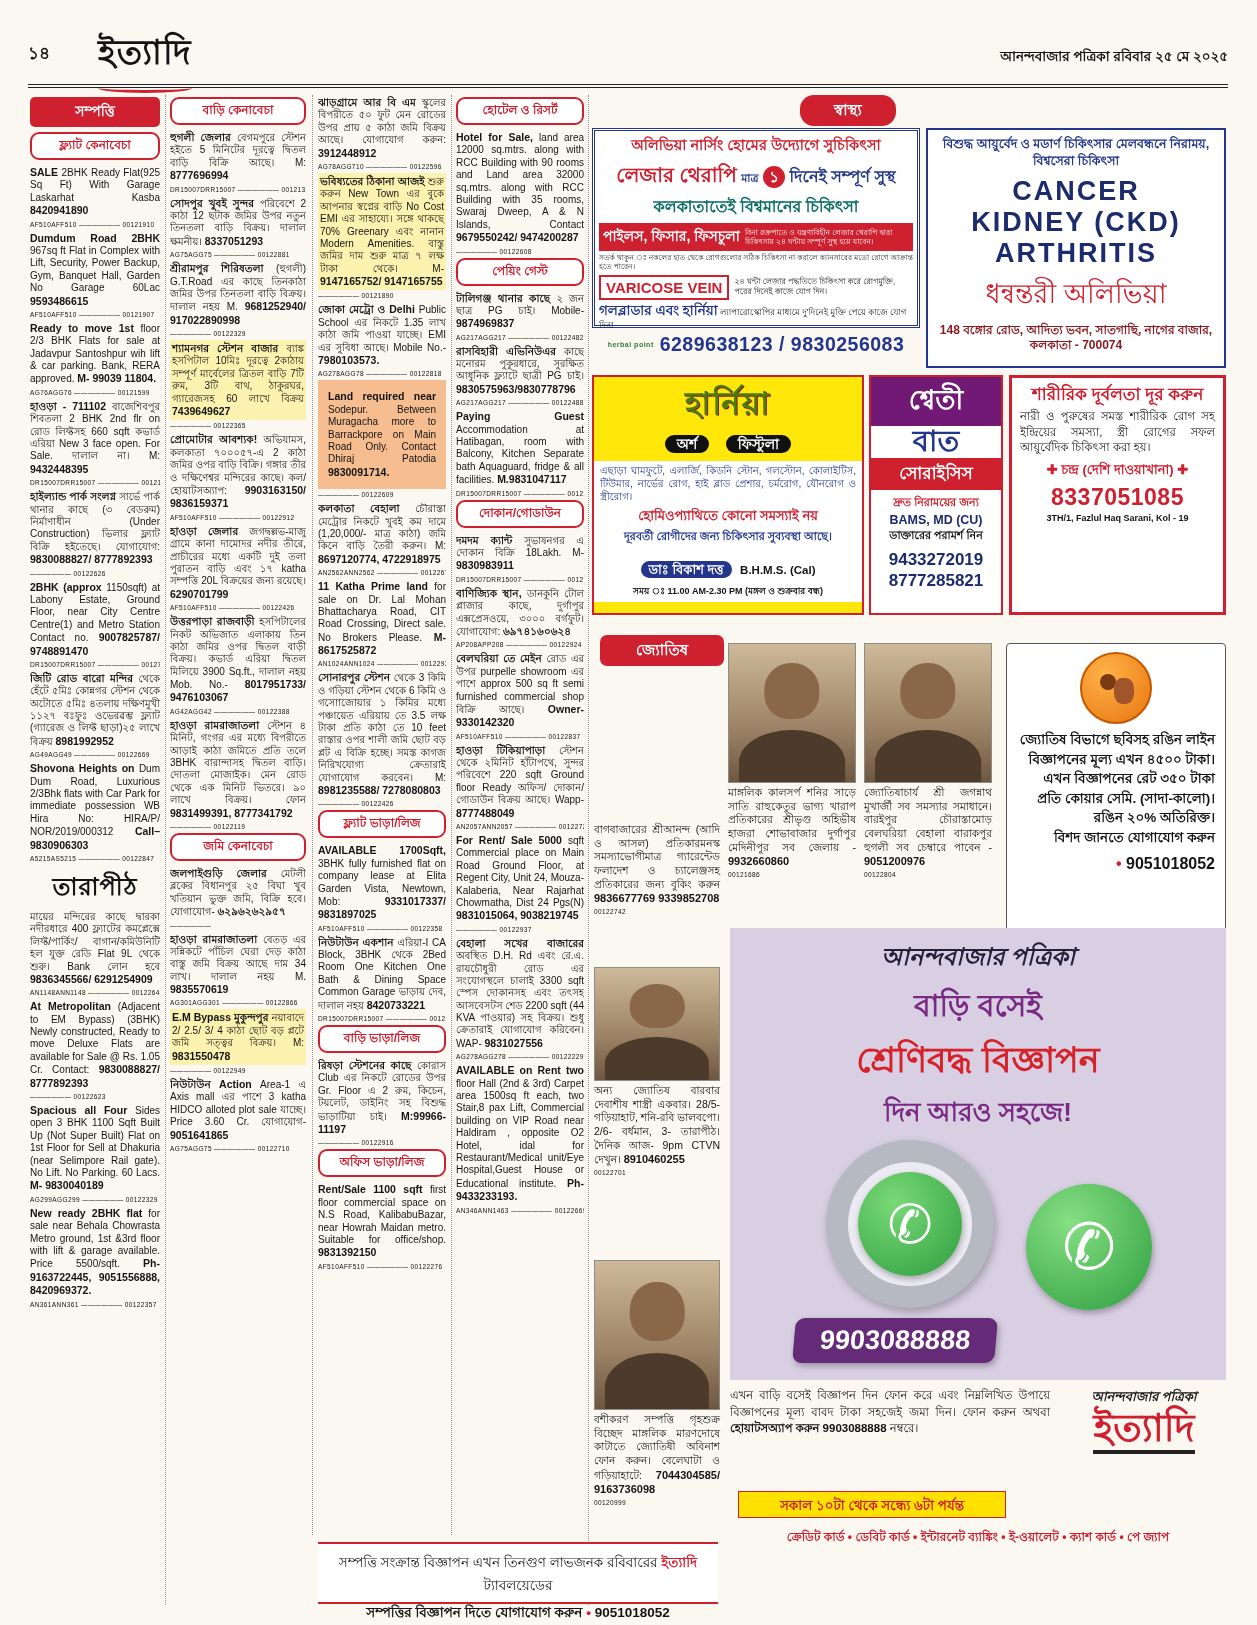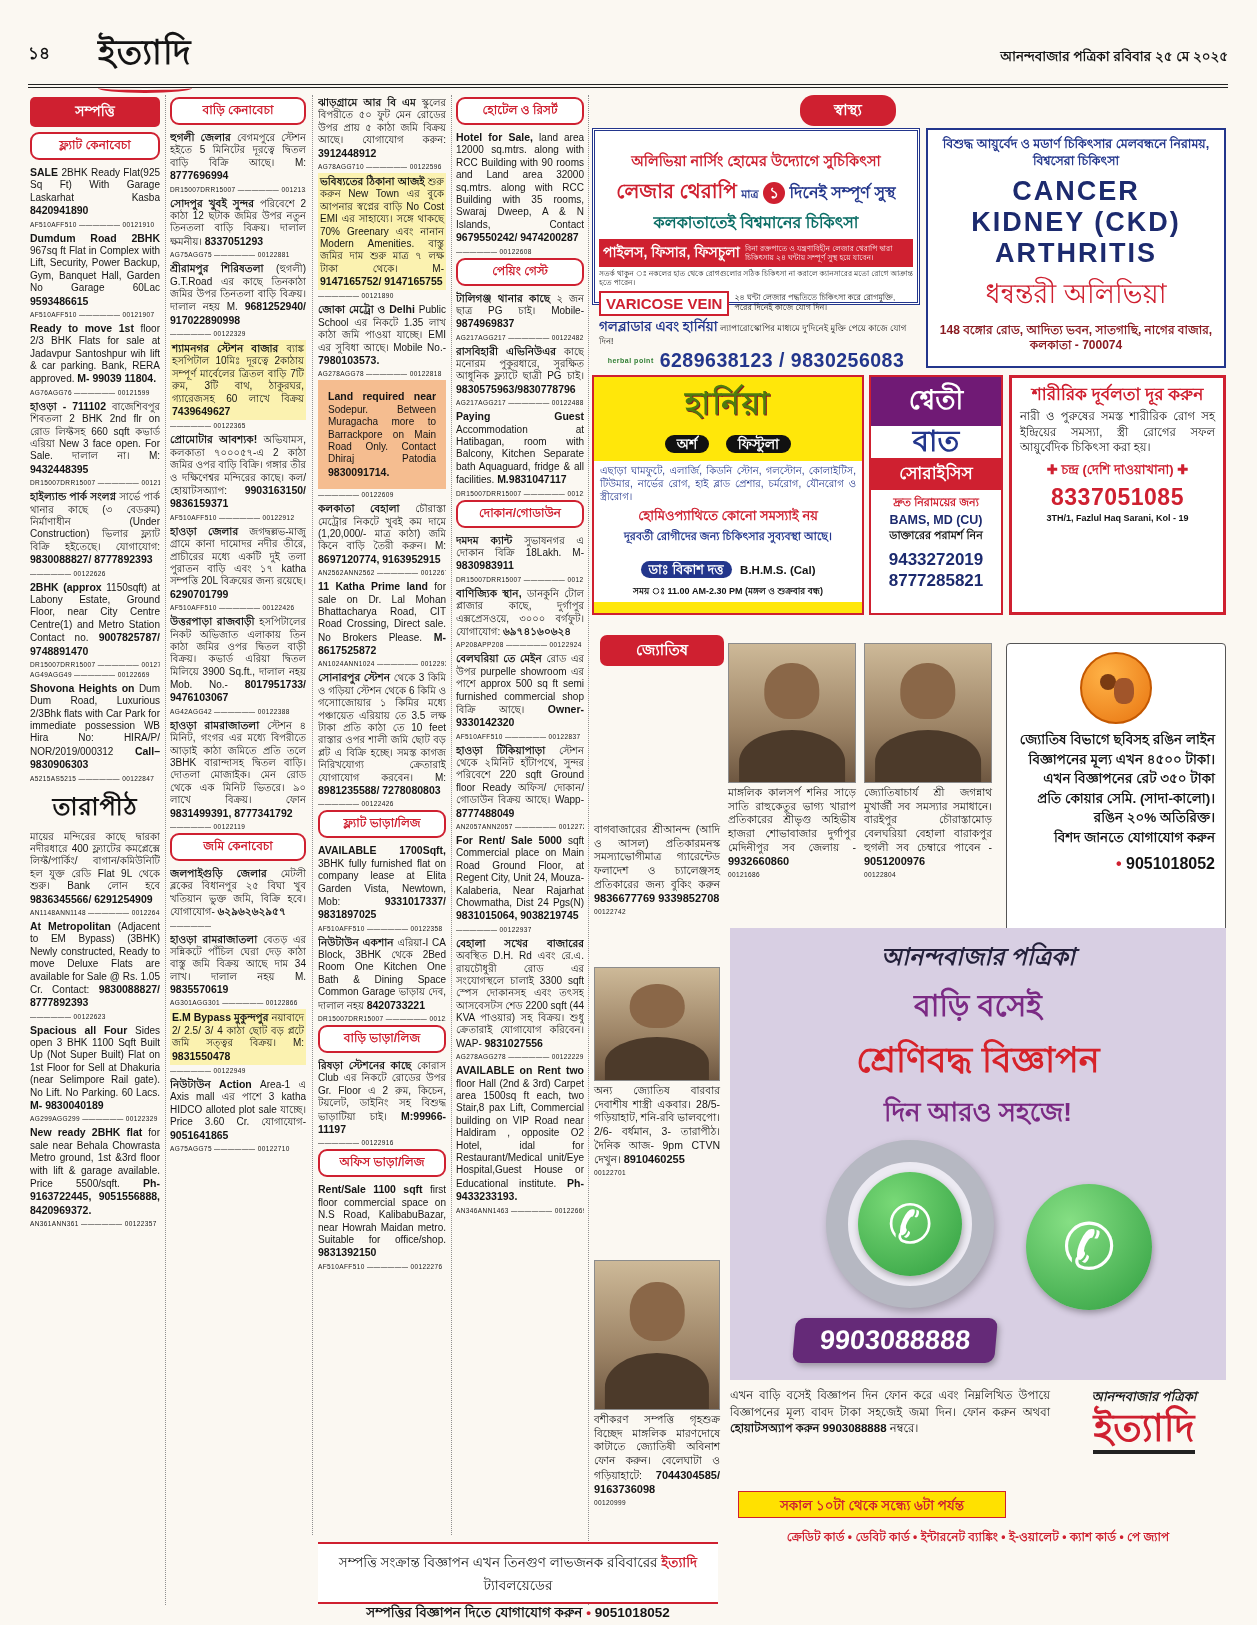--- a/index.html
+++ b/index.html
@@ -29,21 +29,21 @@
   .ad-orange{background:#f5bd90;padding:10px}
   .disp{font-size:24px;font-weight:bold;text-align:center;letter-spacing:1px;margin:2px 0 3px}
   .ref{font-size:6.5px;color:#111;margin:2px 0 3px;white-space:nowrap;overflow:hidden;letter-spacing:.4px}
   
   #right{position:absolute;left:592px;top:95px;width:636px;height:1525px}
   .pill{position:absolute;background:#cf2030;color:#fff;font-weight:bold;text-align:center;border-radius:14px;font-size:15px;padding:3px 0}
   #health-pill{left:208px;top:0;width:96px}
   #jyotish-pill{left:8px;top:540px;width:124px;border-radius:7px}
   .box{position:absolute;background:#fff}
   
-  #olivia{left:0;top:33px;width:328px;height:177px;border:3px double #23368c;text-align:center;padding:19px 4px}
+  #olivia{left:0;top:33px;width:328px;height:200px;border:3px double #23368c;text-align:center;padding:3px 4px}
   .ol-t{color:#cf2030;font-weight:bold;font-size:14.5px}
   .ol-row2{margin-top:2px}
   .ol-laser{color:#cf2030;font-weight:bold;font-size:20px}
   .ol-sm{color:#23368c;font-size:11px;font-weight:bold}
   .ol-one{display:inline-block;background:#cf2030;color:#fff;font-weight:bold;border-radius:50%;width:22px;height:22px;line-height:22px;font-size:15px}
   .ol-blue{color:#23368c;font-weight:bold;font-size:16px}
   .ol-line3{color:#0b6e66;font-weight:bold;font-size:16px;margin-top:1px}
   .ol-band{background:#cf2030;color:#fff;text-align:left;padding:2px 4px;margin-top:2px;display:flex;gap:5px;align-items:center}
   .ol-band b{font-size:14px;white-space:nowrap}
   .ol-band span{font-size:7.5px;line-height:1.2;text-align:left}
@@ -163,20 +163,23 @@
       </div>
       <div class="ref">DR15007DRR15007 —————— 00121821</div>
       <div class="ad ad">
         <p><b>হাইল্যান্ড পার্ক সংলগ্ন </b>সার্ভে পার্ক থানার কাছে (৩ বেডরুম) নির্মাণাধীন (Under Construction) ভিলার ফ্ল্যাট বিক্রি হইতেছে। যোগাযোগ: <b>9830088827/ 8777892393</b></p>
       </div>
       <div class="ref">—————— 00122626</div>
       <div class="ad ad">
         <p><b>2BHK (approx </b>1150sqft) at Labony Estate, Ground Floor, near City Centre Centre(1) and Metro Station Contact no. <b>9007825787/ 9748891470</b></p>
       </div>
       <div class="ref">DR15007DRR15007 —————— 00127703</div>
+      <div class="ad ad">
+        <p><b>জিটি রোড বারো মন্দির </b>থেকে হেঁটে ৫মিঃ কোন্নগর স্টেশন থেকে অটোতে ৫মিঃ ৪তলায় দক্ষিণমুখী ১১২৭ বঃফুঃ ওভেরৱম্ভ ফ্ল্যাট (গ্যারেজ ও লিফ্ট ছাড়া)২৫ লাখে বিক্রয় <b>8981992952</b></p>
+      </div>
       <div class="ref">AG49AGG49 —————— 00122669</div>
       <div class="ad ad">
         <p><b>Shovona Heights on </b>Dum Dum Road, Luxurious 2/3Bhk flats with Car Park for immediate possession WB Hira No: HIRA/P/ NOR/2019/000312 <b>Call–9830906303</b></p>
       </div>
       <div class="ref">A5215AS5215 —————— 00122847</div>
       <div class="ad display">
         <div class="disp">তারাপীঠ</div>
         <p>মায়ের মন্দিরের কাছে দ্বারকা নদীরধারে 400 ফ্ল্যাটের কমপ্লেক্সে লিফ্ট/পার্কিং/ বাগান/কমিউনিটি হল যুক্ত রেডি Flat 9L থেকে শুরু। Bank লোন হবে <b>9836345566/ 6291254909</b></p>
       </div>
       <div class="ref">AN1148ANN1148 —————— 00122644</div>
@@ -256,21 +259,21 @@
       <div class="ref">—————— 00121890</div>
       <div class="ad ad">
         <p><b>জোকা মেট্রো ও Delhi </b>Public School এর নিকটে 1.35 লাখ কাঠা জমি পাওয়া যাচ্ছে। EMI এর সুবিধা আছে। Mobile No.- <b>7980103573.</b></p>
       </div>
       <div class="ref">AG278AGG78 —————— 00122818</div>
       <div class="ad ad-orange">
         <p><b>Land required near </b>Sodepur. Between Muragacha more to Barrackpore on Main Road Only. Contact Dhiraj Patodia <b>9830091714.</b></p>
       </div>
       <div class="ref">—————— 00122609</div>
       <div class="ad ad">
-        <p><b>কলকাতা বেহালা </b>চৌরাস্তা মেট্রোর নিকটে খুবই কম দামে (1,20,000/- মাত্র কাঠা) জমি কিনে বাড়ি তৈরী করুন। M: <b>8697120774, 9163952915</b></p>
+        <p><b>কলকাতা বেহালা </b>চৌরাস্তা মেট্রোর নিকটে খুবই কম দামে (1,20,000/- মাত্র কাঠা) জমি কিনে বাড়ি তৈরী করুন। M: <b>8697120774, 4722918975</b></p>
       </div>
       <div class="ref">AN2562ANN2562 —————— 00122677</div>
       <div class="ad ad">
         <p><b>11 Katha Prime land </b>for sale on Dr. Lal Mohan Bhattacharya Road, CIT Road Crossing, Direct sale. No Brokers Please. <b>M- 8617525872</b></p>
       </div>
       <div class="ref">AN1024ANN1024 —————— 00122935</div>
       <div class="ad ad">
         <p><b>সোনারপুর স্টেশন </b>থেকে 3 কিমি ও গড়িয়া স্টেশন থেকে 6 কিমি ও গসাোজোয়ার ১ কিমির মধ্যে পঞ্চায়েত এরিয়ায় তে 3.5 লক্ষ টাকা প্রতি কাঠা তে 10 feet রাস্তার ওপর শালী জমি ছোট বড় প্লট এ বিক্রি হচ্ছে। সমস্ত কাগজ নিরিখযোগ্য ক্রেতারাই যোগাযোগ করবেন। M: <b>8981235588/ 7278080803</b></p>
       </div>
       <div class="ref">—————— 00122426</div>

